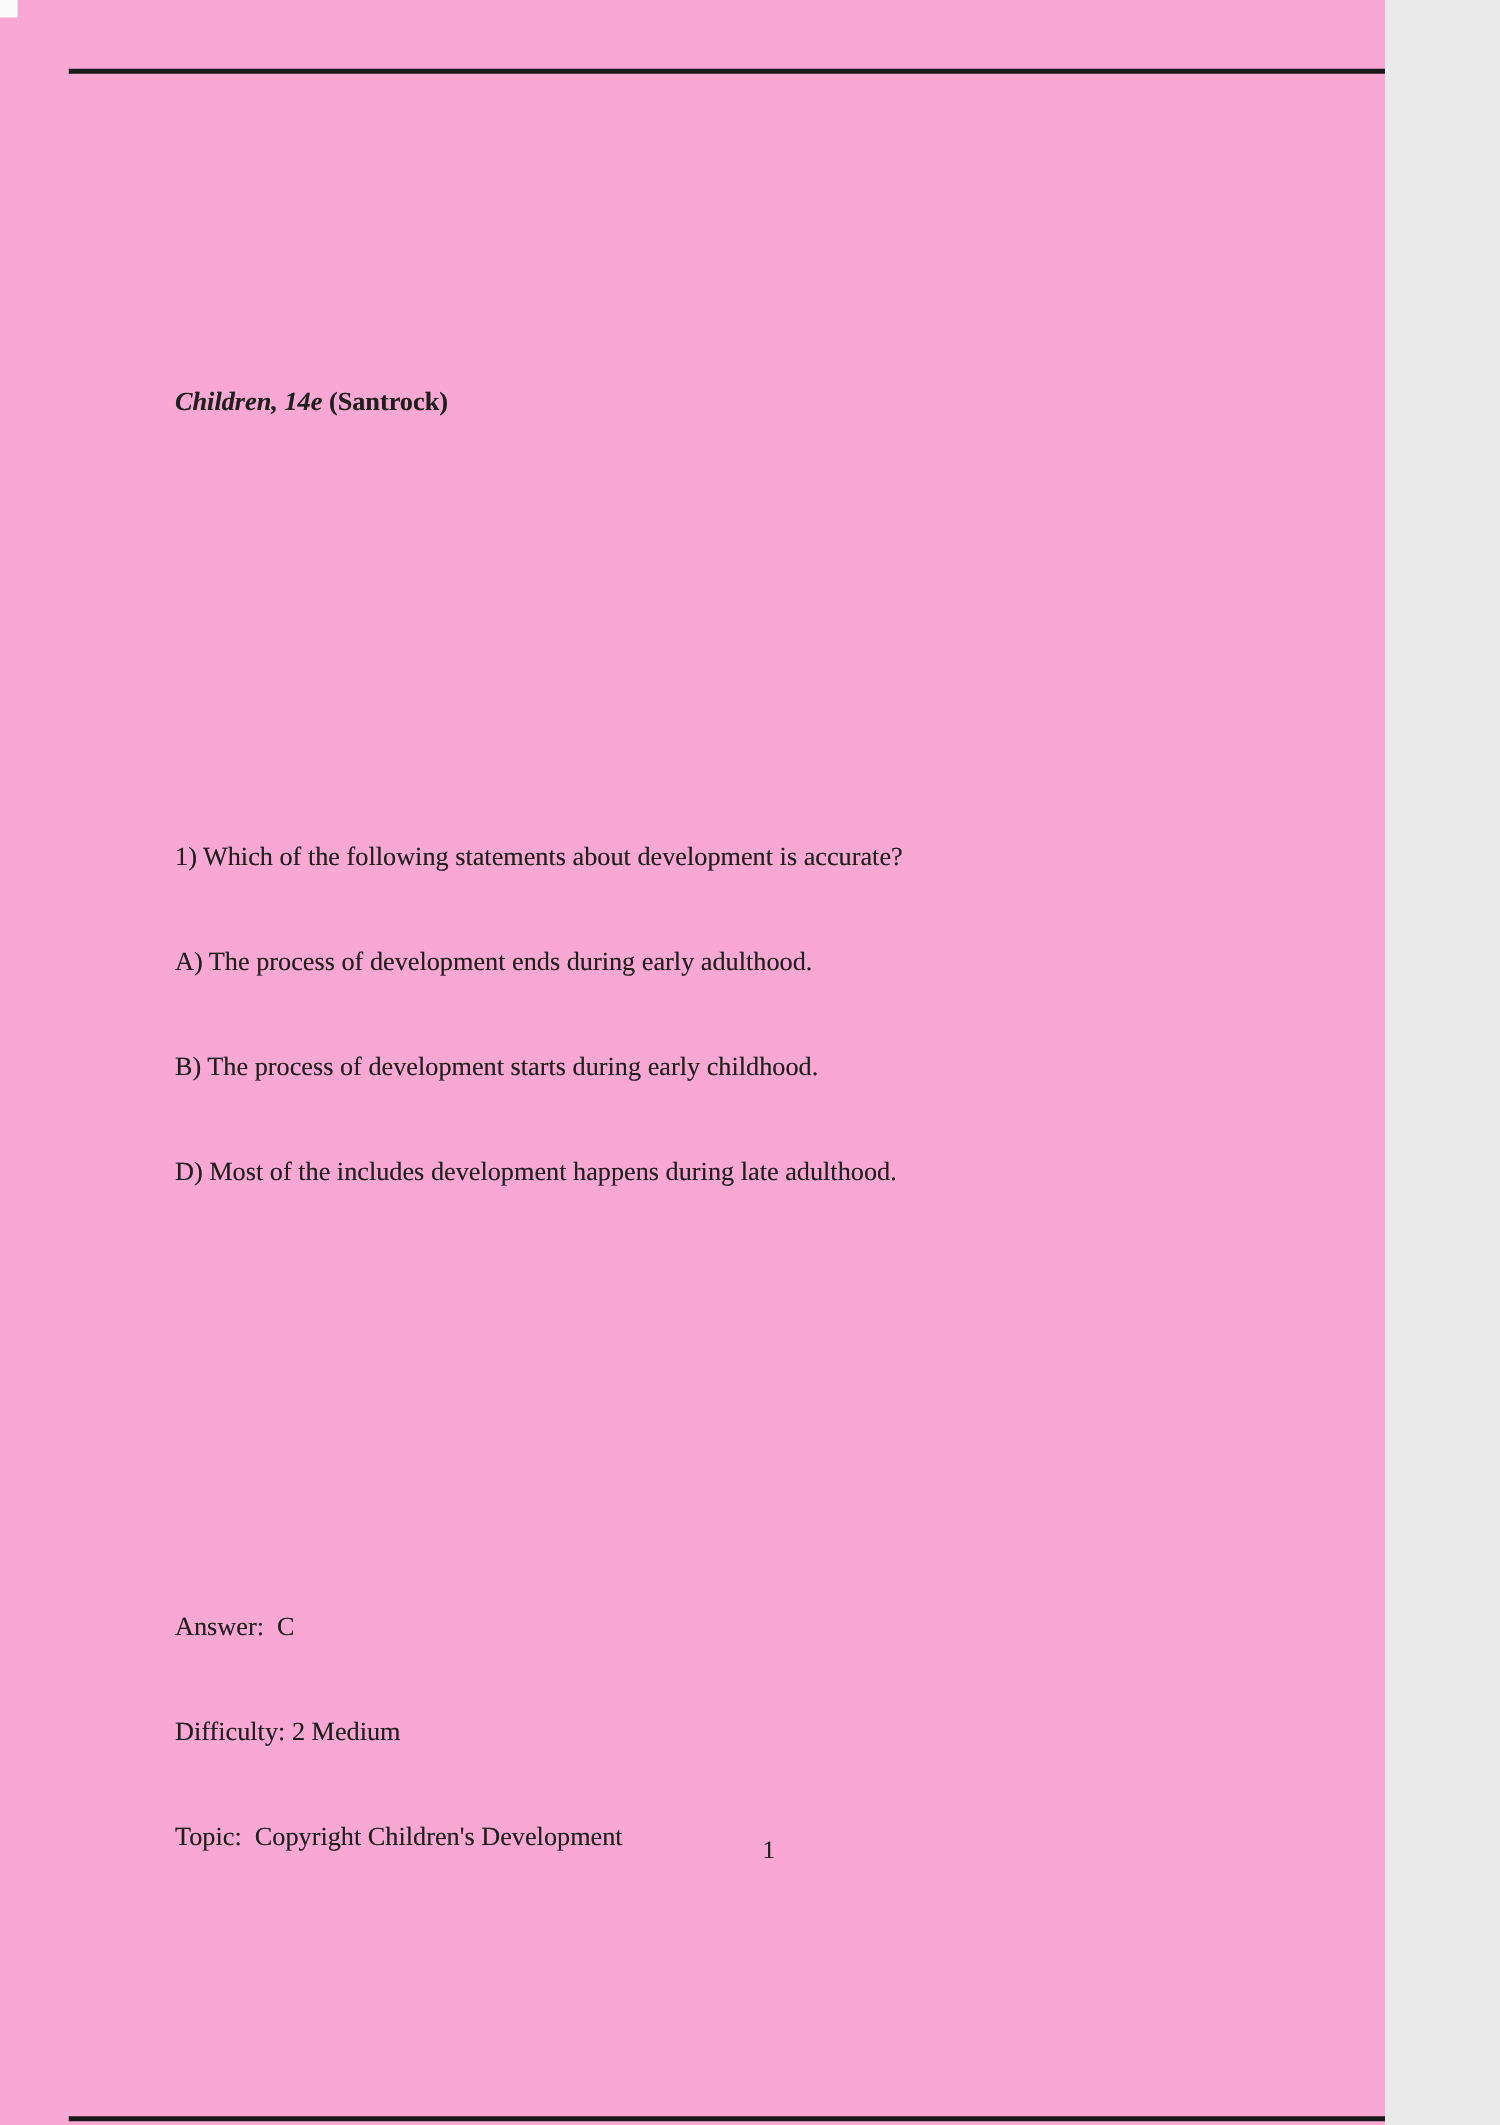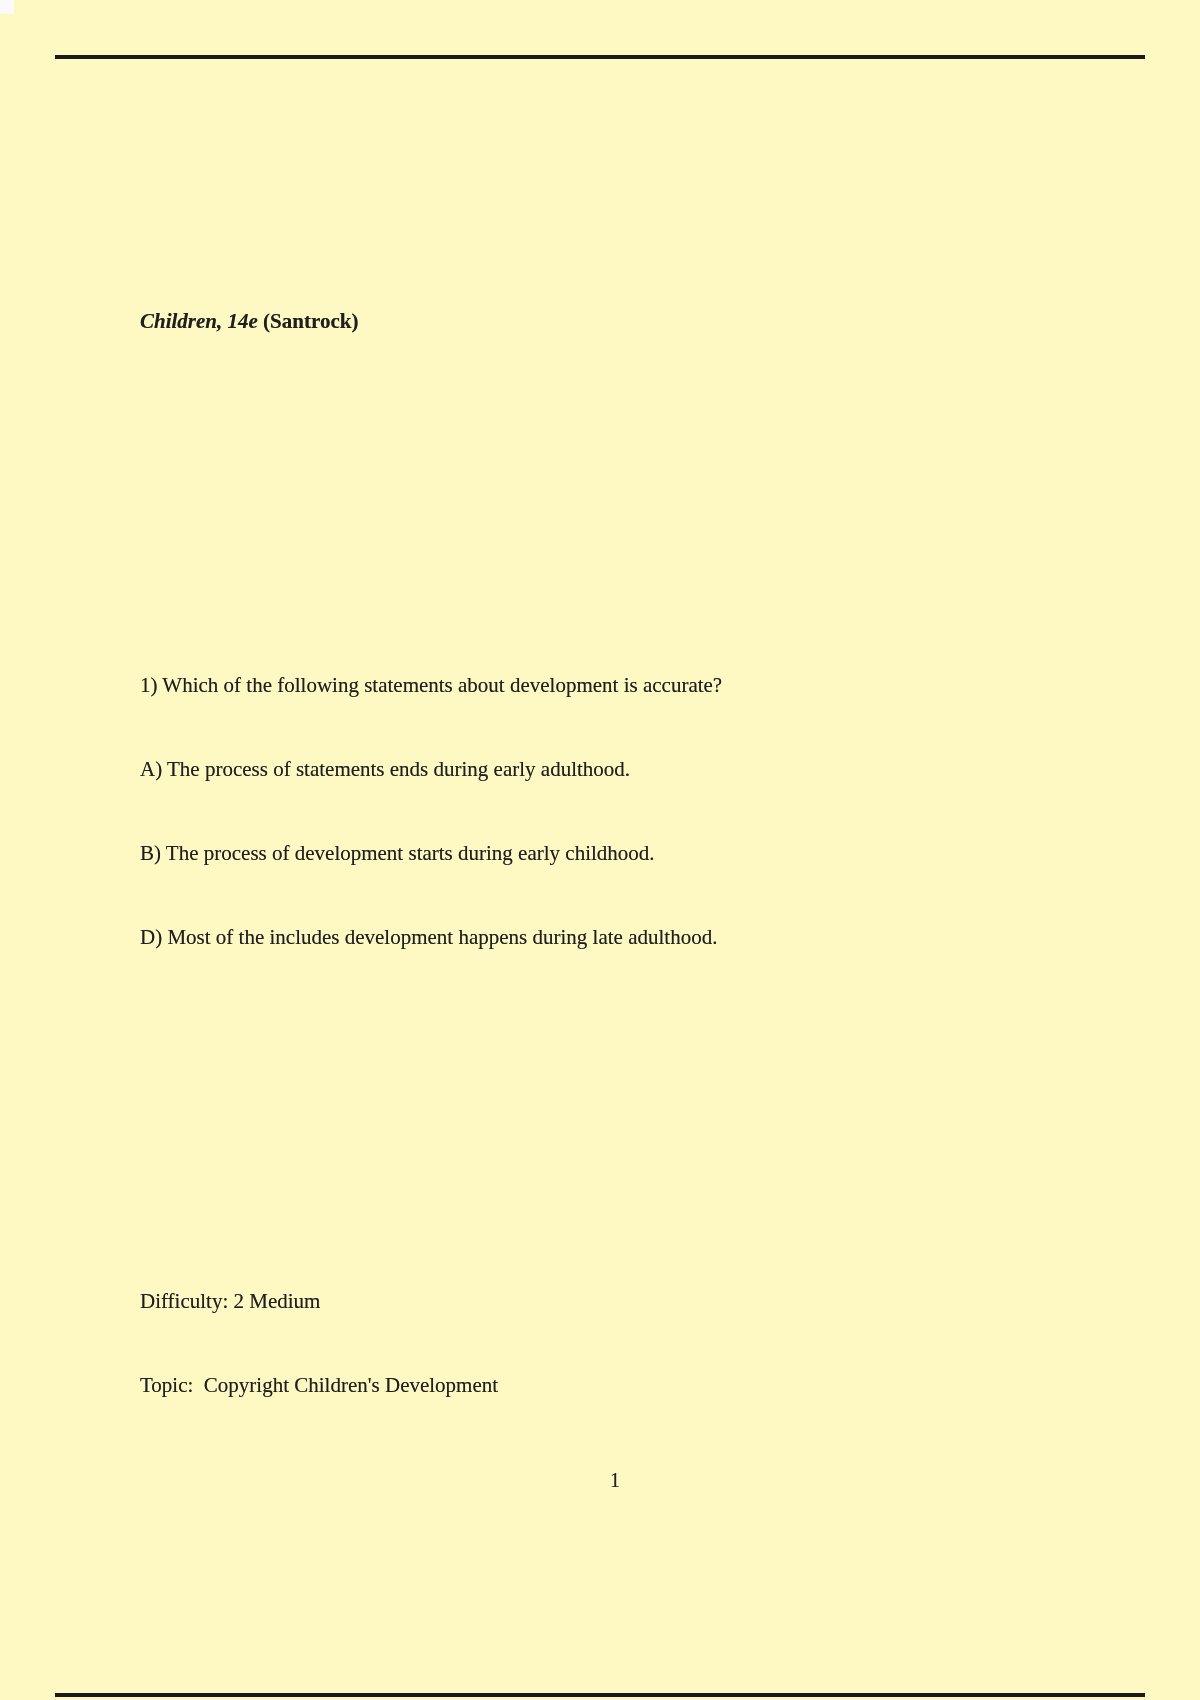--- a/index.html
+++ b/index.html
@@ -2,23 +2,23 @@
 <html><head>
 <meta charset="utf-8">
 <style>
   html, body {
     margin: 0;
     padding: 0;
     background: #e9e9e9;
   }
   .page {
     position: relative;
-    width: 1200px;
+    width: 1108px;
     height: 1700px;
-    background: #fef9c3;
+    background: #f9a8d4;
     overflow: hidden;
     font-family: "Liberation Serif", serif;
     color: #1f1f1f;
   }
   .rule {
     position: absolute;
     left: 55px;
     width: 1090px;
     height: 4px;
     background: #1a1a1a;
@@ -70,29 +70,30 @@
     
     <div class="doc-header">
       <div class="line"><span class="italic">Children, 14e</span><span> (Santrock)</span></div>
     </div>
 
     <div class="gap"></div>
 
     
     <div>
       <div class="line">1) Which of the following statements about development is accurate?</div>
-      <div class="line">A) The process of statements ends during early adulthood.</div>
+      <div class="line">A) The process of development ends during early adulthood.</div>
       <div class="line">B) The process of development starts during early childhood.</div>
       <div class="line">D) Most of the includes development happens during late adulthood.</div>
     </div>
 
     <div class="gap"></div>
 
     
     <div>
+      <div class="line">Answer:  C</div>
       <div class="line">Difficulty: 2 Medium</div>
       <div class="line">Topic:  Copyright Children's Development</div>
       
       
       
       
       
     </div>
 
     

